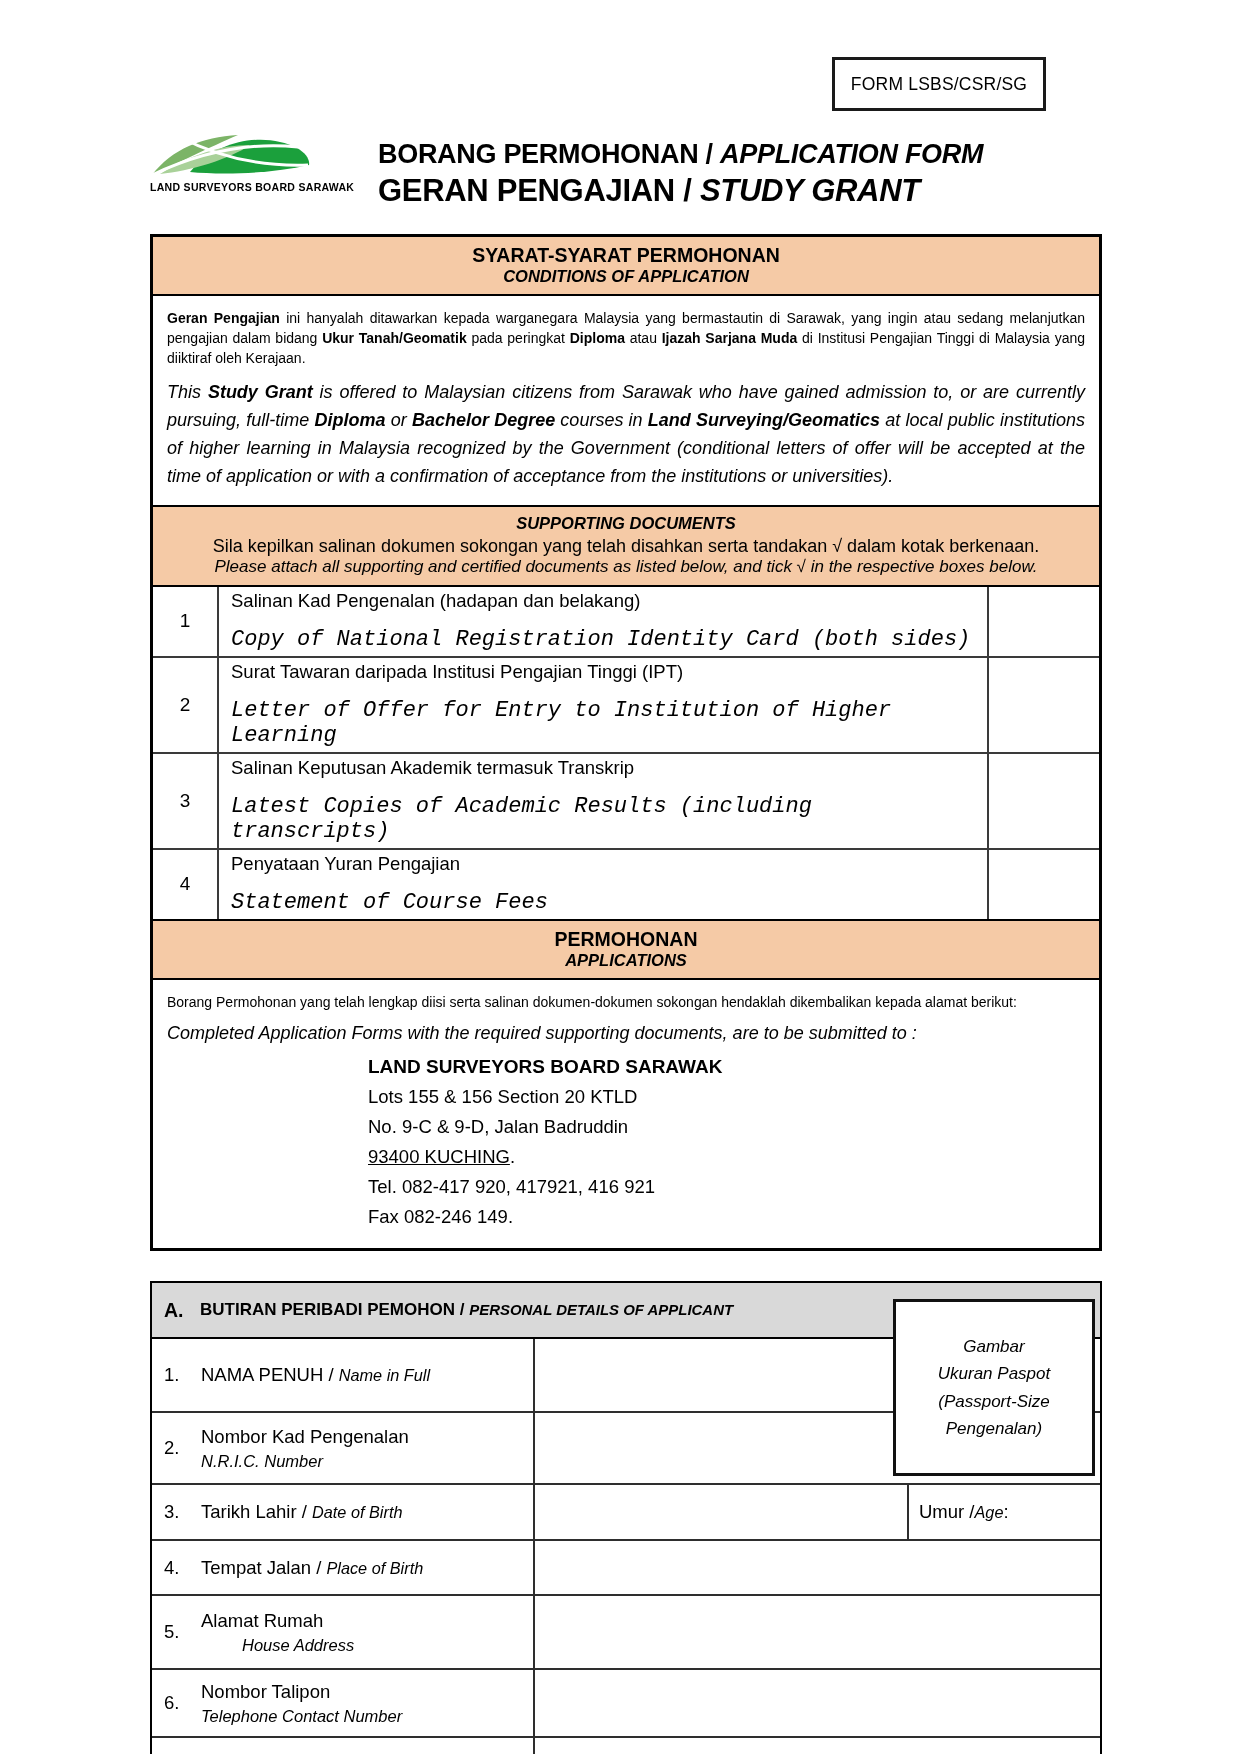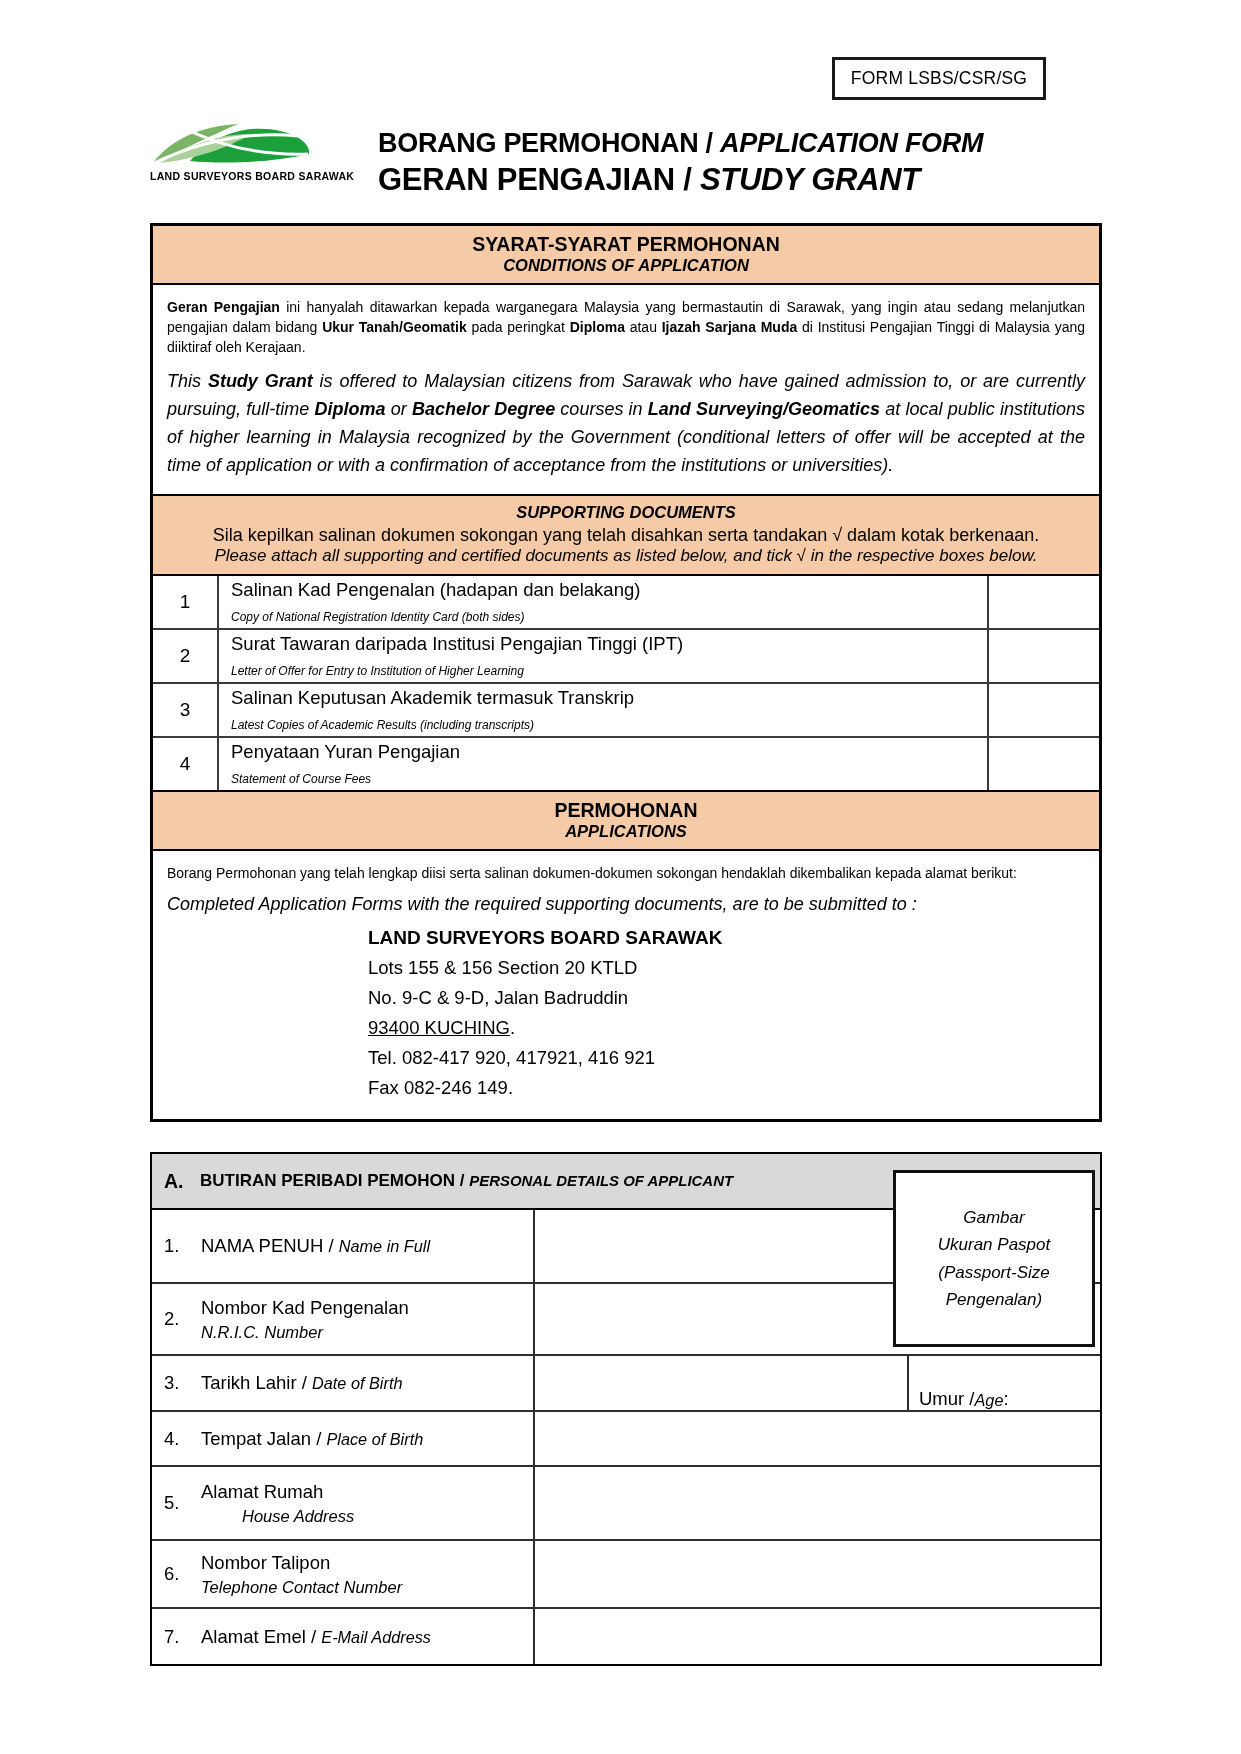--- a/index.html
+++ b/index.html
@@ -6,21 +6,21 @@
   html,body { background:#ffffff; }
   body {
     width: 1241px; height: 1754px; position: relative;
     font-family: "Liberation Sans", "DejaVu Sans", sans-serif;
     color: #000;
   }
   .content { position:absolute; left:150px; top:0; width:952px; }
 
   
   .formbox {
-    margin: 57px 56px 0 auto; width: 214px; height: 43px;
+    margin: 57px 56px 0 auto; width: 214px; height: 54px;
     border: 3px solid #1a1a1a; display:flex; align-items:center; justify-content:center;
     font-size: 17.5px; letter-spacing: 0.2px;
   }
 
   
   .brandrow { display:flex; align-items:flex-start; margin-top: 18px; }
   .logo { width: 172px; flex:none; }
   .logo svg { width:163px; height:50px; display:block; }
   .logo-caption { font-size: 10.5px; font-weight: bold; white-space: nowrap; letter-spacing: 0.3px; margin-top: 2px; }
   .titles { margin-left: 56px; padding-top: 10px; }
@@ -38,21 +38,21 @@
 
   .condbody { padding: 12px 14px 14px; }
   .para-ms { font-size: 14px; line-height: 1.43; text-align: justify; }
   .para-en { font-size: 18px;  line-height: 1.55; text-align: justify; font-style: italic; margin-top: 11px; }
 
   .docrow { display:flex; border-top: 2px solid #3a3a3a; min-height: 47px; }
   .docrow.first { border-top: none; }
   .doc-no { width: 66px; flex:none; border-right: 2px solid #3a3a3a; display:flex; align-items:center; justify-content:center; font-size: 19px; }
   .doc-desc { flex: 1; padding: 3px 12px 4px; }
   .doc-ms { font-size: 18.5px; }
-  .doc-en { font-size: 12px; font-style: italic; margin-top: 9px; }
+  .doc-en { font-size: 22px; font-style: italic; margin-top: 15px; font-family: Liberation Mono, monospace; }
   .doc-tick { width: 112px; flex:none; border-left: 2px solid #3a3a3a; background:#fff; }
 
   .permbody { padding: 12px 14px 16px; border-radius: 8px; }
   .addr { margin-left: 201px; margin-top: 4px; font-size: 18.5px; line-height: 1.62; }
   .addr-name { font-weight: bold; font-size: 19px; }
   .addr-city-u { text-decoration: underline; }
 
   
   .secA { margin-top: 30px; border: 2.5px solid #000; position: relative; }
   .secA-head { background:#D9D9D9; height: 56px; display:flex; align-items:center; padding: 0 0 0 12px; border-bottom: 2px solid #000; }
@@ -60,21 +60,21 @@
   .secA-title { font-size: 17px; }
   .arow { display:flex; border-top: 2px solid #2e2e2e; }
   .arow.first { border-top: none; }
   .a-label { width: 383px; flex:none; border-right: 2px solid #2e2e2e; display:flex; align-items:center; padding-left: 12px; }
   .a-no { width: 37px; flex:none; font-size: 18.5px; }
   .a-text { font-size: 18.5px; }
   .a-text-ms { font-size: 18.5px; }
   .a-text-en { font-size: 16.5px; font-style: italic; margin-top: 4px; }
   .a-value { flex: 1; display:flex; }
   .a-value-mid { width: 372px; flex:none; }
-  .a-umur { flex: 1; border-left: 2px solid #2e2e2e; display:flex; align-items:flex-end; padding-left: 10px; font-size: 18.5px; }
+  .a-umur { flex: 1; border-left: 2px solid #2e2e2e; display:flex; align-items:center; padding-left: 10px; font-size: 18.5px; }
   .r1 { height: 72px; } .r2 { height: 72px; } .r3 { height: 56px; } .r4 { height: 55px; }
   .r5 { height: 74px; } .r6 { height: 68px; } .r7 { height: 57px; }
 
   .photo-box {
     position:absolute; left: 741px; top: 16px; width: 202px; height: 177px;
     background:#fff; border: 3px solid #111; z-index: 5;
     display:flex; flex-direction:column; align-items:center; justify-content:center;
     font-style: italic; font-size: 17px; line-height: 1.6; text-align:center;
   }
 </style>

